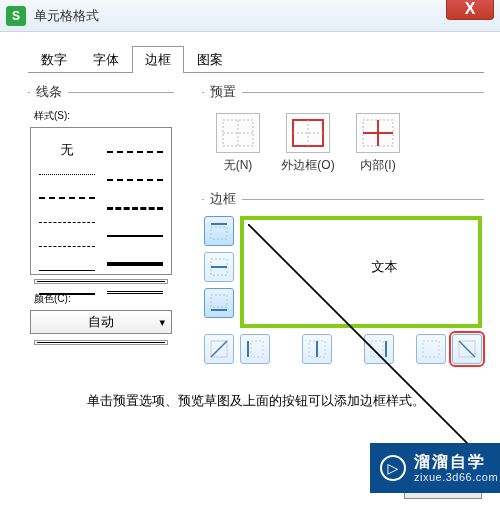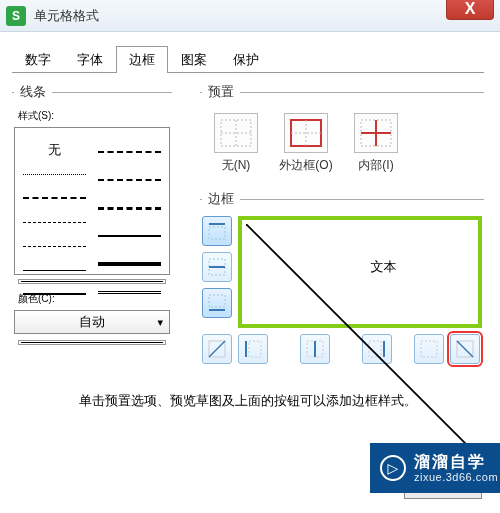--- a/index.html
+++ b/index.html
@@ -5,21 +5,21 @@
   * { box-sizing: border-box; font-family: "Microsoft YaHei", "SimSun", sans-serif; }
   body { margin: 0; background: #fff; width: 500px; height: 513px; position: relative; overflow: hidden; }
 
   
   .titlebar { height: 32px; background: linear-gradient(#f4f8fb,#e6eef6); border-bottom: 1px solid #c9d6e3; display: flex; align-items: center; padding-left: 6px; }
   .app-icon { width: 20px; height: 20px; background: #2fa547; border-radius: 3px; display: flex; align-items: center; justify-content: center; color: #fff; font-weight: bold; font-size: 12px; margin-right: 8px; }
   .title { font-size: 13px; color: #333; }
   .close-btn { position: absolute; right: 6px; top: -2px; width: 48px; height: 22px; background: linear-gradient(#d9534f,#c03a2b); border: 1px solid #a0352c; border-top: none; border-radius: 0 0 4px 4px; color: #fff; display: flex; align-items: center; justify-content: center; font-weight: bold; font-size: 16px; }
 
   
-  .dialog { padding: 14px 16px 0 12px; }
+  .dialog { padding: 14px 16px 0 28px; }
 
   
   .tabs { display: flex; border-bottom: 1px solid #999; margin-bottom: 10px; }
   .tab { padding: 4px 12px; font-size: 13px; border: 1px solid transparent; border-bottom: none; margin-bottom: -1px; cursor: pointer; }
   .tab.active { border-color: #999; background: #fff; }
 
   
   .main { display: flex; gap: 28px; }
   .left { width: 160px; }
   .right { flex: 1; }
@@ -98,21 +98,20 @@
   </div>
 </div>
 
 <div class="dialog">
 
   <div class="tabs">
     <div class="tab">数字</div>
     <div class="tab">字体</div>
     <div class="tab active">边框</div>
     <div class="tab">图案</div>
-    <div class="tab">保护</div>
   </div>
 
   <div class="main">
 
     <div class="left">
       <fieldset>
         <legend>线条</legend>
         <div class="style-label">样式(S):</div>
         <div class="style-list">
           <div class="style-row">

